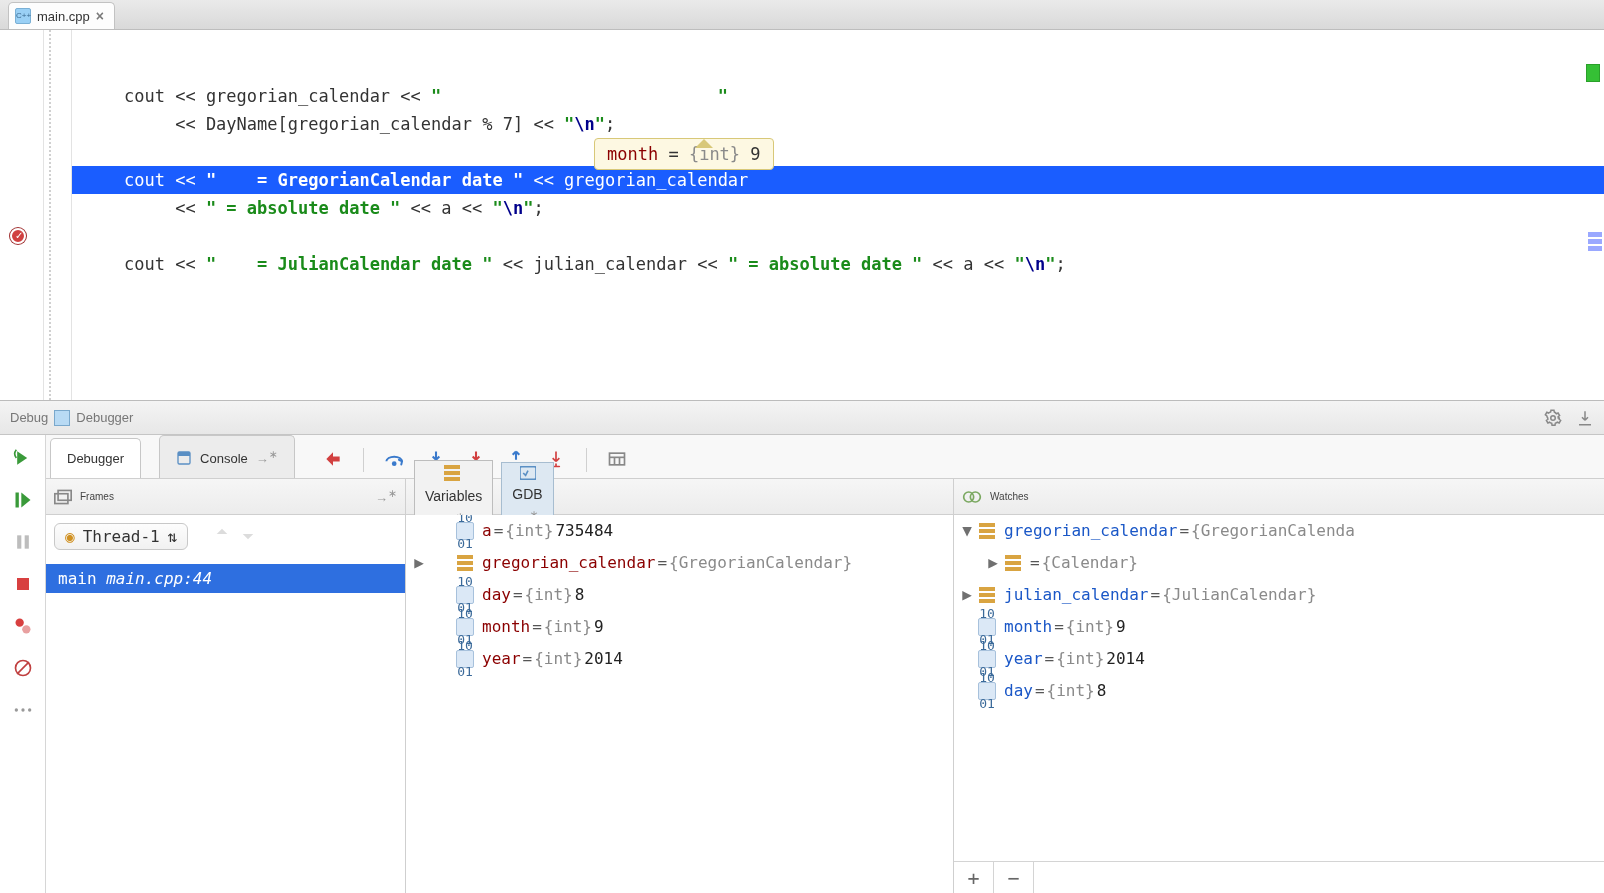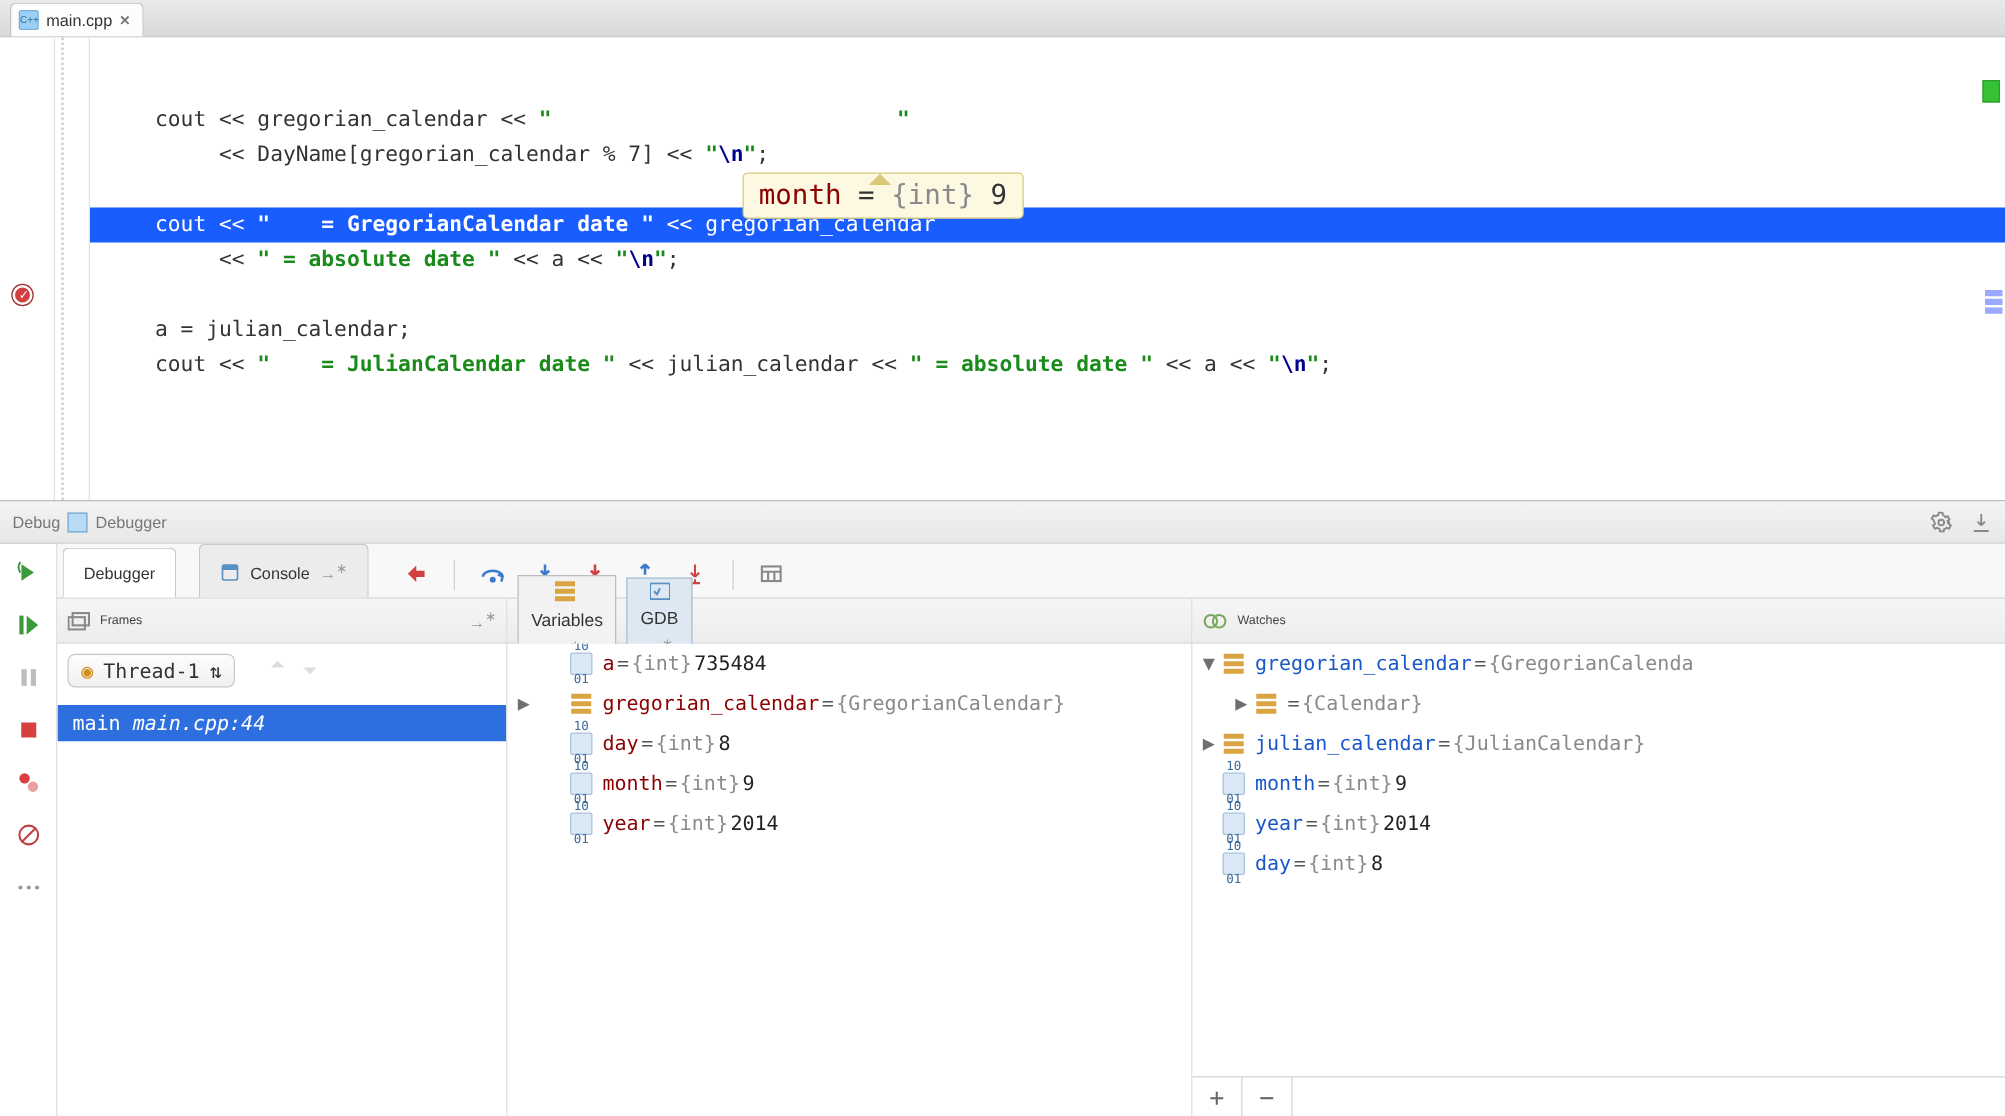--- a/index.html
+++ b/index.html
@@ -23,21 +23,21 @@
 pre.line { margin:0; padding:0 12px 0 52px; line-height:28px; height:28px; white-space:pre; }
 pre.line.hl-yellow { background:#fffcdc; }
 pre.line.sel { background:#1a5dff; color:#fff; }
 pre.line.sel .kw, pre.line.sel .str, pre.line.sel .type, pre.line.sel .esc { color:#fff; }
 .kw { color:#00008b; font-weight:bold; }
 .type { color:#1b8a8a; }
 .str { color:#1a8b1a; font-weight:bold; }
 .esc { color:#00008b; font-weight:bold; }
 .caret { display:inline-block; width:2px; height:22px; background:#000; vertical-align:middle; margin:0 -1px; }
 
-.tooltip { position:absolute; left:522px; top:108px; background:#fdf8e2; border:1px solid #d8c878; border-radius:4px; padding:5px 12px; font-family:Menlo,Monaco,monospace; font-size:22px; }
+.tooltip { position:absolute; left:522px; top:108px; background:#fdf8e2; border:1px solid #d8c878; border-radius:4px; padding:5px 12px; font-family:Menlo,Monaco,monospace; font-size:17px; }
 .tooltip::before { content:""; position:absolute; top:-9px; left:100px; border:9px solid transparent; border-bottom-color:#d8c878; }
 .tooltip .ttvar { color:#8b0000; }
 .tooltip .tttype { color:#8a8a8a; }
 
 .minimap { position:absolute; right:4px; top:34px; width:14px; height:18px; background:#35c035; border:1px solid #2aa02a; }
 .ov-bar { position:absolute; right:2px; top:200px; width:14px; }
 .ov-bar div { height:5px; background:#9aa8ff; margin:2px 0; }
 
 
 .debugheader { height:35px; background:linear-gradient(#f4f4f4,#e7e7e7); border-top:1px solid #bcbcbc; border-bottom:1px solid #c5c5c5; display:flex; align-items:center; padding:0 10px; color:#777; gap:6px; }
@@ -74,21 +74,21 @@
 .arrows svg { opacity:.4; }
 
 .frame-list { margin-top:6px; }
 .frame-item { padding:5px 12px; color:#fff; background:#2e6fe0; }
 .frame-item .loc { font-style:italic; }
 
 .tree-row { display:flex; align-items:center; gap:2px; padding:3px 6px; line-height:26px; white-space:nowrap; }
 .tree-row .indent { display:inline-block; width:24px; }
 .disclose { width:14px; display:inline-flex; justify-content:center; color:#707070; }
 .var-ico { width:18px; height:18px; display:inline-flex; align-items:center; justify-content:center; margin:0 6px 0 2px; }
-.var-ico.prim { background:#dbe8f6; border:1px solid #a7c1dc; color:#3b6a9a; font-size:10px; border-radius:2px; }
+.var-ico.prim { background:#dbe8f6; border:1px solid #a7c1dc; color:#3b6a9a; font-size:13px; border-radius:2px; }
 .var-ico.obj { display:inline-flex; flex-direction:column; gap:2px; }
 .var-ico.obj span { width:16px; height:4px; background:#d9a441; display:block; }
 
 .vname { color:#8b0000; }
 .veq  { color:#555; }
 .vtype { color:#8a8a8a; }
 .vval  { color:#222; }
 .vobj  { color:#8a8a8a; }
 .vnameb { color:#1a57c7; }
 
@@ -122,21 +122,20 @@
         <div></div>
       </div>
 
     <pre class="line"> </pre>
     <pre class="line"><span>cout &lt;&lt; gregorian_calendar &lt;&lt; </span><span class="str">" </span><span class="str">                          "</span></pre>
     <pre class="line"><span>     &lt;&lt; DayName[gregorian_calendar % 7] &lt;&lt; </span><span class="str"><span class="str">"</span><span class="esc">\n</span><span class="str">"</span></span><span>;</span></pre>
     <pre class="line"> </pre>
     <pre class="line sel"><span>cout &lt;&lt; </span><span class="str">"    = GregorianCalendar date "</span><span> &lt;&lt; gregorian_calendar</span></pre>
     <pre class="line"><span>     &lt;&lt; </span><span class="str">" = absolute date "</span><span> &lt;&lt; a &lt;&lt; </span><span class="str"><span class="str">"</span><span class="esc">\n</span><span class="str">"</span></span><span>;</span></pre>
     <pre class="line"> </pre>
-    <pre class="line"><span>a = julian_calendar;</span></pre>
     <pre class="line"><span>cout &lt;&lt; </span><span class="str">"    = JulianCalendar date "</span><span> &lt;&lt; julian_calendar &lt;&lt; </span><span class="str">" = absolute date "</span><span> &lt;&lt; a &lt;&lt; </span><span class="str"><span class="str">"</span><span class="esc">\n</span><span class="str">"</span></span><span>;</span></pre>
 
     <div class="tooltip">
       <span class="ttvar">month</span><span> = </span><span class="tttype">{int}</span><span> 9</span>
     </div>
   </div>
 </div>
 
 <div class="debugheader">
   <span>Debug</span>

